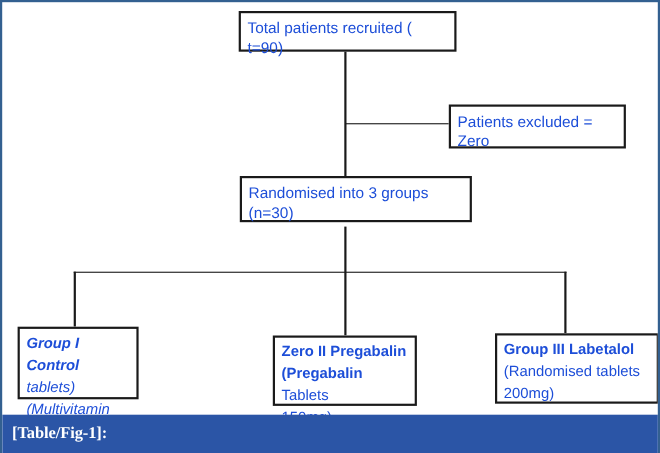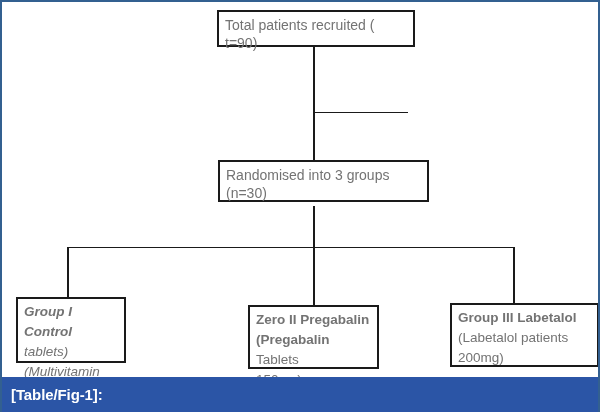--- a/index.html
+++ b/index.html
@@ -23,21 +23,21 @@
     position: absolute;
     left: 0; top: 0;
     width: 600px;
     height: 377px;
   }
   .box {
     position: absolute;
     box-sizing: border-box;
     border: 2px solid #1a1a1a;
     background: #ffffff;
-    color: #737373;
+    color: #1d4ed8;
     font-size: 14px;
     line-height: 18px;
     padding: 4px 6px;
   }
   .box.groupbox {
     font-size: 13.5px;
     line-height: 20px;
     padding: 3px 6px;
   }
   .b { font-weight: bold; }
@@ -66,35 +66,38 @@
     background: #2b55a6;
     color: #ffffff;
     display: flex;
     align-items: center;
     padding-left: 9px;
     box-sizing: border-box;
     font-size: 15px;
     letter-spacing: -0.1px;
     white-space: pre;
   }
-  .caption .cap-label { font-weight: bold; margin-right: 18px; }
+  .caption .cap-label { font-weight: bold; margin-right: 18px; font-family: Liberation Serif, serif; }
 </style>
 </head>
 <body>
 
 <div class="figure">
   <div class="canvas">
 
     <div class="box" id="box-total">
       <span>Total patients recruited ( t=90)</span>
     </div>
 
     <div class="line" id="v-top"></div>
     <div class="line" id="h-excluded"></div>
 
+    <div class="box" id="box-excluded">
+      <span>Patients excluded = Zero</span>
+    </div>
 
     <div class="box" id="box-randomised">
       <span>Randomised into 3 groups (n=30)</span>
     </div>
 
     <div class="line" id="v-mid"></div>
     <div class="line" id="h-branch"></div>
     <div class="line" id="v-left"></div>
     <div class="line" id="v-right"></div>
 
@@ -105,21 +108,21 @@
     </div>
 
     <div class="box groupbox" id="box-group2">
       <div class="b">Zero II Pregabalin</div>
       <div><span class="b">(Pregabalin</span><span> Tablets</span></div>
       <div>150mg)</div>
     </div>
 
     <div class="box groupbox" id="box-group3">
       <div class="b">Group III Labetalol</div>
-      <div>(Labetalol patients</div>
+      <div>(Randomised tablets</div>
       <div>200mg)</div>
     </div>
 
   </div>
 
   <div class="caption">
     <span class="cap-label">[Table/Fig-1]:</span>
   </div>
 </div>
 

